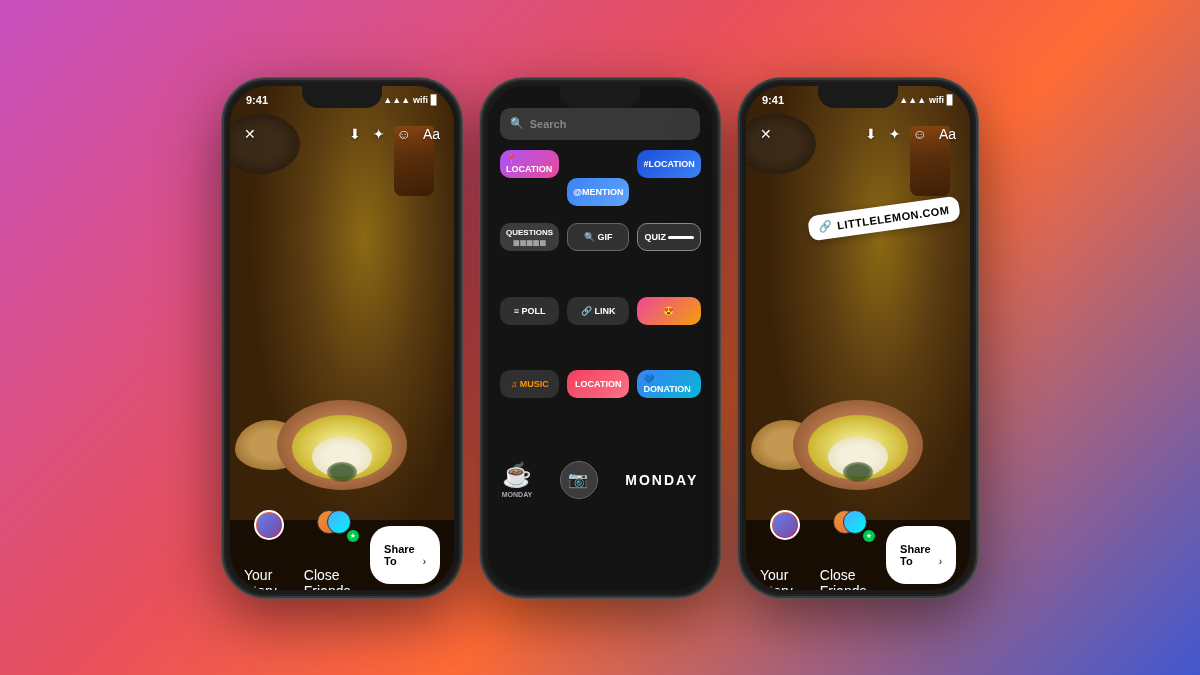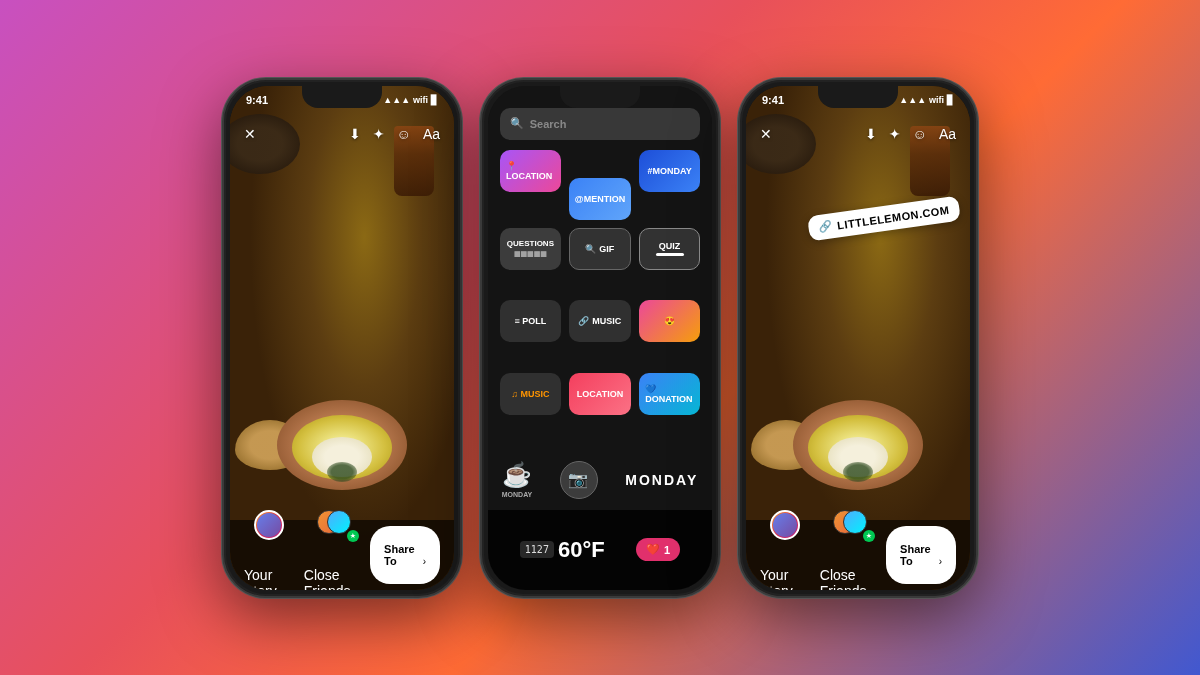--- a/index.html
+++ b/index.html
@@ -374,21 +374,21 @@
 
     .sticker-item {
       border-radius: 10px;
       display: flex;
       align-items: center;
       justify-content: center;
       padding: 6px;
       font-size: 9px;
       font-weight: 700;
       cursor: pointer;
-      height: 42px;
+      height: 28px;
     }
 
     .sticker-location { background: linear-gradient(135deg, #a855f7, #ec4899); color: white; }
     .sticker-mention { background: linear-gradient(135deg, #3b82f6, #60a5fa); color: white; margin-top: 28px; }
     .sticker-hashtag { background: linear-gradient(135deg, #1d4ed8, #3b82f6); color: white; }
     .sticker-countdown { background: rgba(100,100,100,0.5); color: white; font-size: 8px; }
     .sticker-gif { background: rgba(80,80,80,0.5); color: white; border: 1px solid #666; }
     .sticker-quiz { background: rgba(80,80,80,0.5); color: white; border: 1px solid #888; }
     .sticker-poll { background: rgba(60,60,60,0.7); color: white; }
     .sticker-link { background: rgba(60,60,60,0.7); color: white; }
@@ -553,61 +553,51 @@
       <div class="sticker-handle"></div>
 
       <div class="search-bar">
         <span class="search-icon-s">🔍</span>
         <span class="search-placeholder">Search</span>
       </div>
 
       <div class="stickers-grid">
         <div class="sticker-item sticker-location">📍 LOCATION</div>
         <div class="sticker-item sticker-mention">@MENTION</div>
-        <div class="sticker-item sticker-hashtag">#MONDAY</div>
+        <div class="sticker-item sticker-hashtag">#LOCATION</div>
         <div class="sticker-item sticker-countdown" style="font-size:8px; flex-direction:column; gap:2px;">
             <span>QUESTIONS</span>
             <span style="font-size:7px; color:#aaa;">▦▦▦▦▦</span>
           </div>
         <div class="sticker-item sticker-gif">🔍 GIF</div>
-        <div class="sticker-item sticker-quiz" style="flex-direction:column;gap:2px;">
+        <div class="sticker-item sticker-quiz" style="flex-direction:row;gap:2px;">
             <span>QUIZ</span>
             <div style="width:60%;height:3px;background:#fff;border-radius:2px;"></div>
           </div>
         <div class="sticker-item sticker-poll">≡ POLL</div>
-        <div class="sticker-item sticker-link">🔗 MUSIC</div>
+        <div class="sticker-item sticker-link">🔗 LINK</div>
         <div class="sticker-item sticker-emoji">😍</div>
         <div class="sticker-item sticker-music">♫ MUSIC</div>
         <div class="sticker-item sticker-questions">LOCATION</div>
         <div class="sticker-item sticker-donation">💙 DONATION</div>
       </div>
 
       <div style="position:absolute;bottom:80px;left:0;right:0;height:60px;display:flex;align-items:center;justify-content:space-around;z-index:50;">
         <div style="display:flex;flex-direction:column;align-items:center;gap:2px;">
           <span style="font-size:24px;">☕</span>
           <span style="font-size:7px;color:#aaa;font-weight:700;">MONDAY</span>
         </div>
         <div style="width:38px;height:38px;border-radius:50%;background:rgba(100,100,100,0.5);display:flex;align-items:center;justify-content:center;border:1px solid #666;">
           <span class="camera-icon-s">📷</span>
         </div>
         <div style="display:flex;align-items:center;">
           <span style="font-size:14px;font-weight:800;color:white;letter-spacing:2px;">MONDAY</span>
         </div>
       </div>
 
-      <div class="bottom-widgets">
-        <div class="widget-temp">
-          <span class="temp-digits">1127</span>
-          <span class="temp-value">60°F</span>
-        </div>
-        <div class="like-badge">
-          <span>❤️</span>
-          <span>1</span>
-        </div>
-      </div>
 
     </div>
   </div>
 
   <div class="phone">
     <div class="phone-inner">
       <div class="notch"></div>
 
       <div class="food-bg">
         <div class="dark-bowl-tl"></div>

